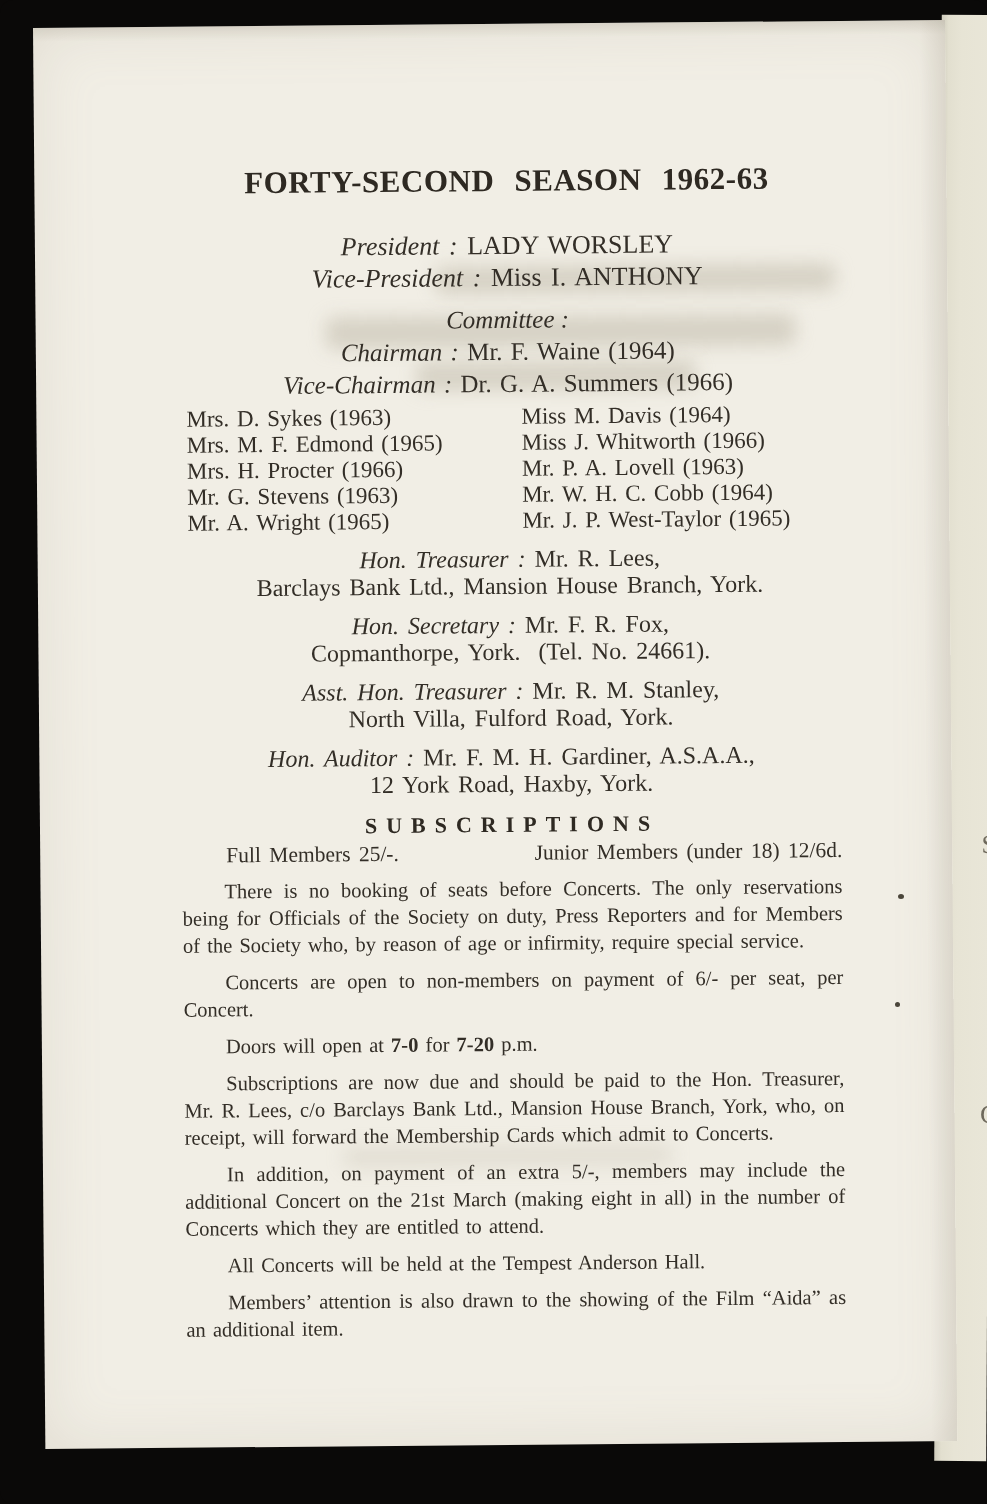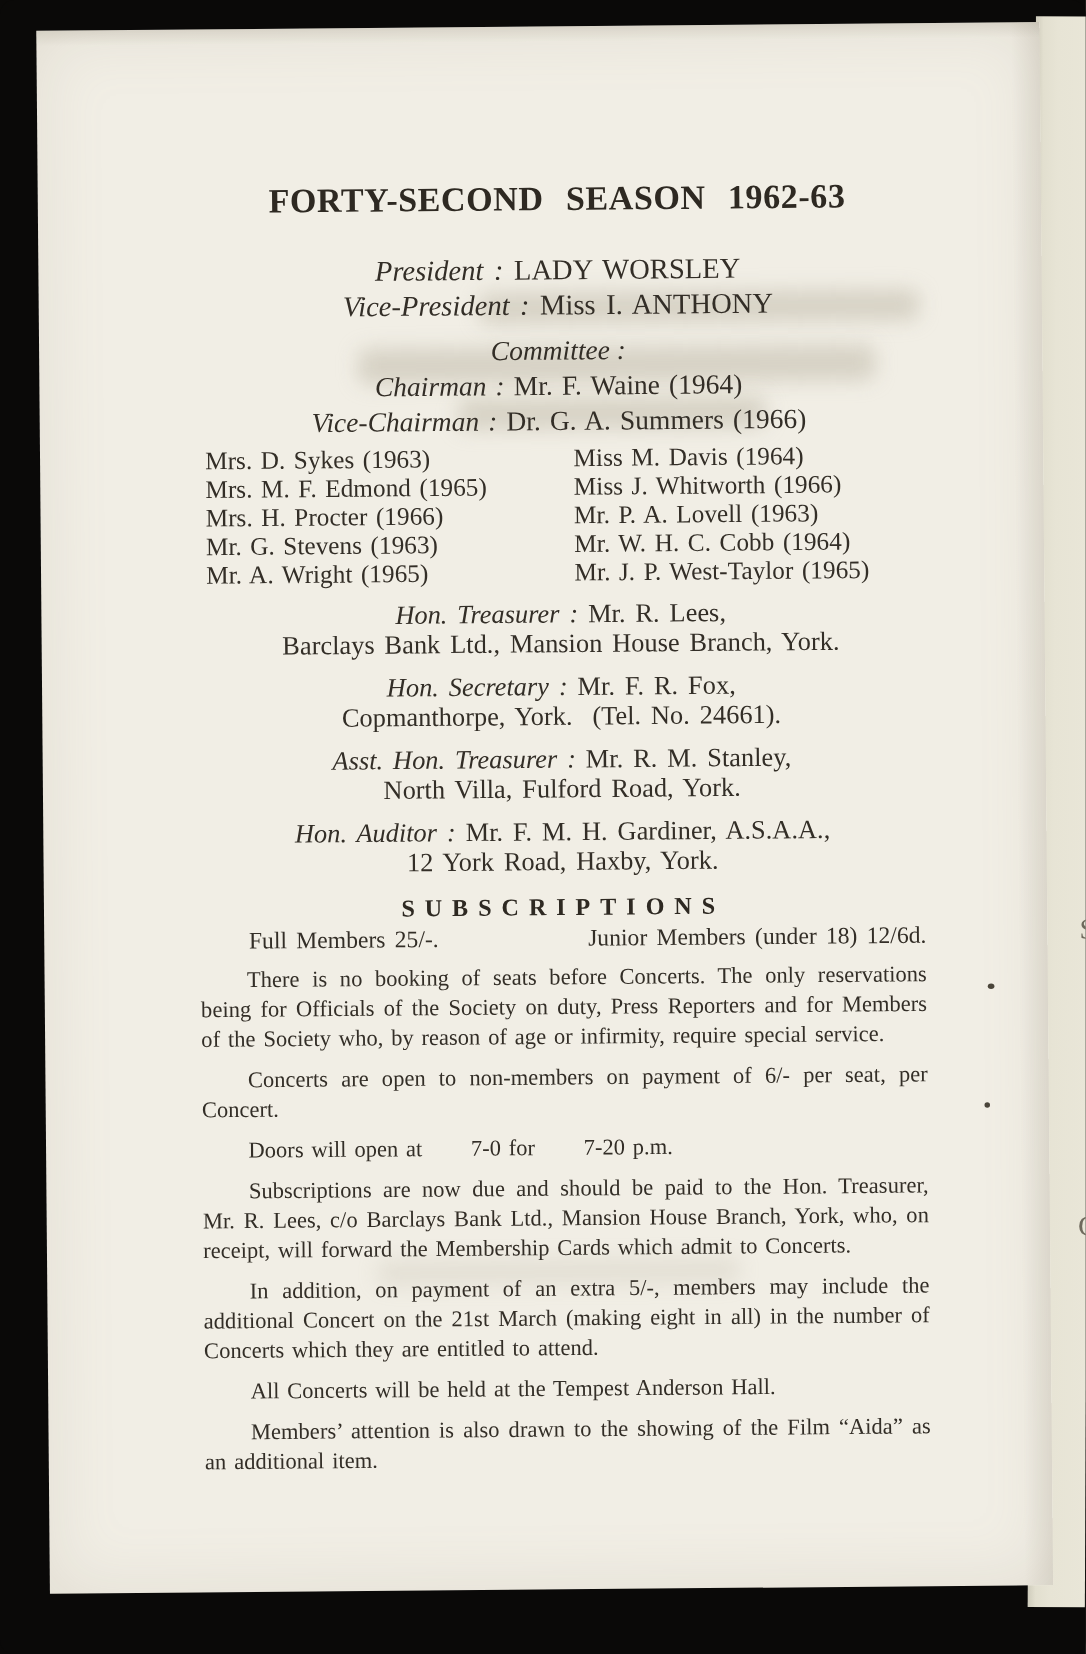--- a/index.html
+++ b/index.html
@@ -124,21 +124,21 @@
 
   .para {
     margin-top: 10px;
     font-size: 20.5px;
     line-height: 27px;
     text-align: justify;
     text-align-last: left;
     text-indent: 42px;
     word-spacing: 2px;
   }
-  .para b { font-weight: normal; margin-left: 37px; }
+  .para b { font-weight: bold; }
 </style>
 </head>
 <body>
 
 <div class="stage">
 
   <div class="adjacent-page">
     <span class="edge-fragment frag-0">S</span>
     <span class="edge-fragment frag-1">C</span>
   </div>

